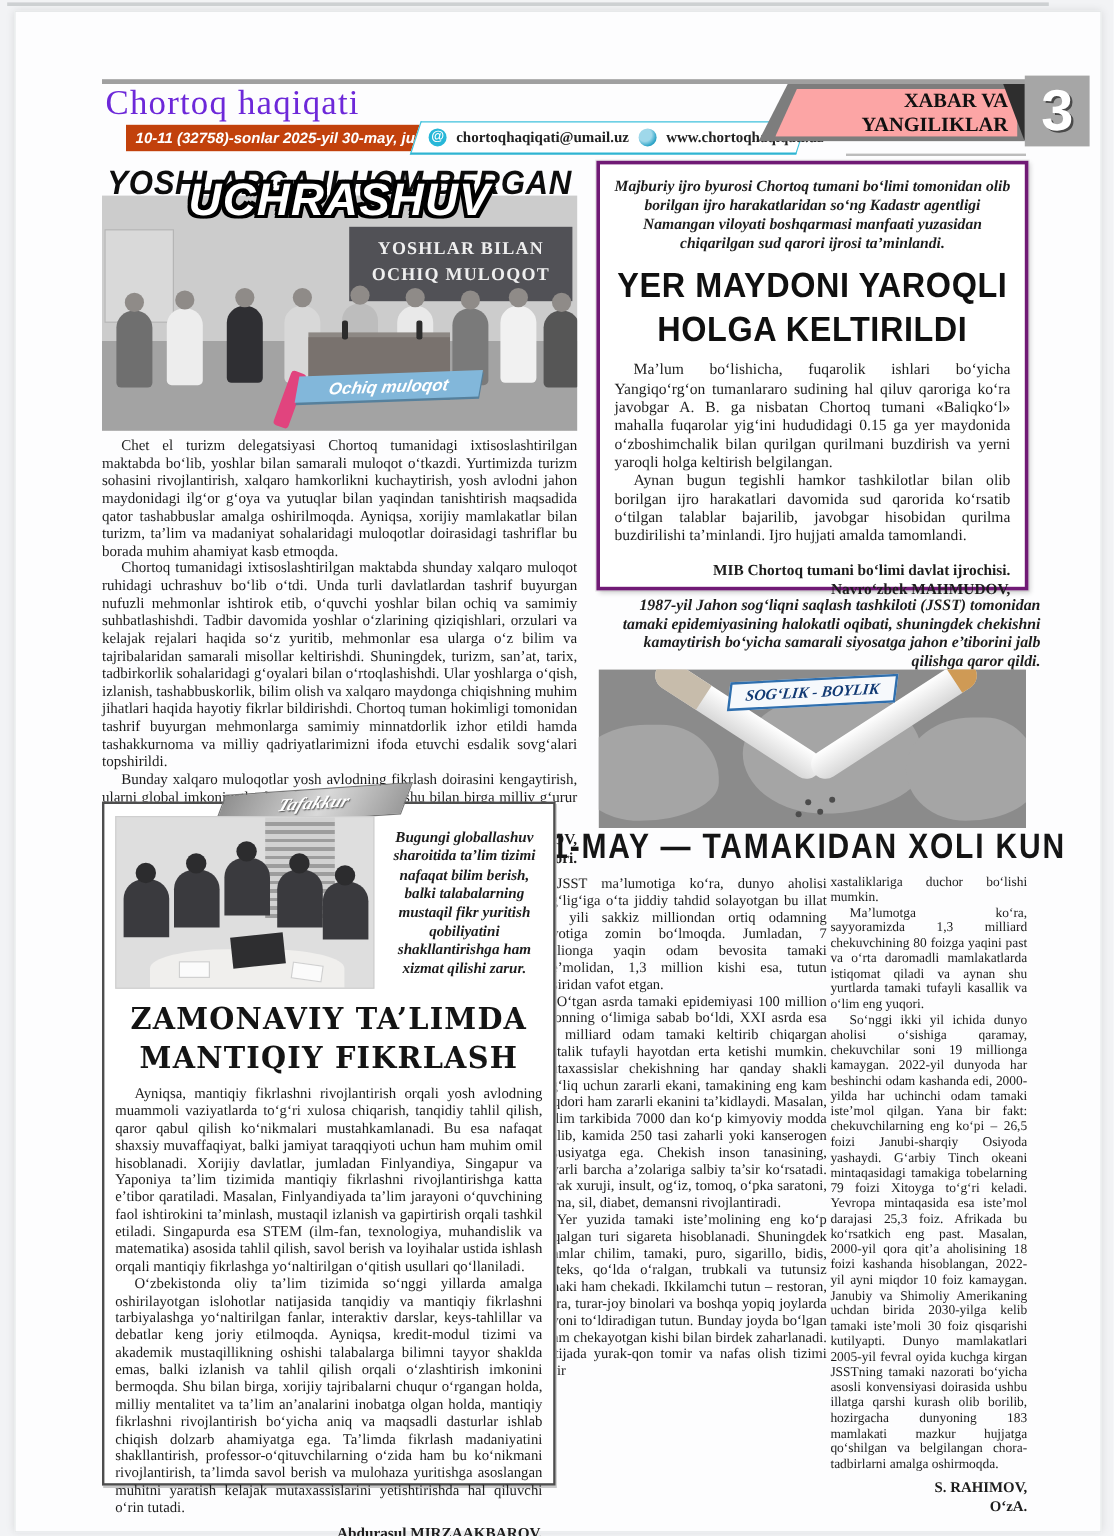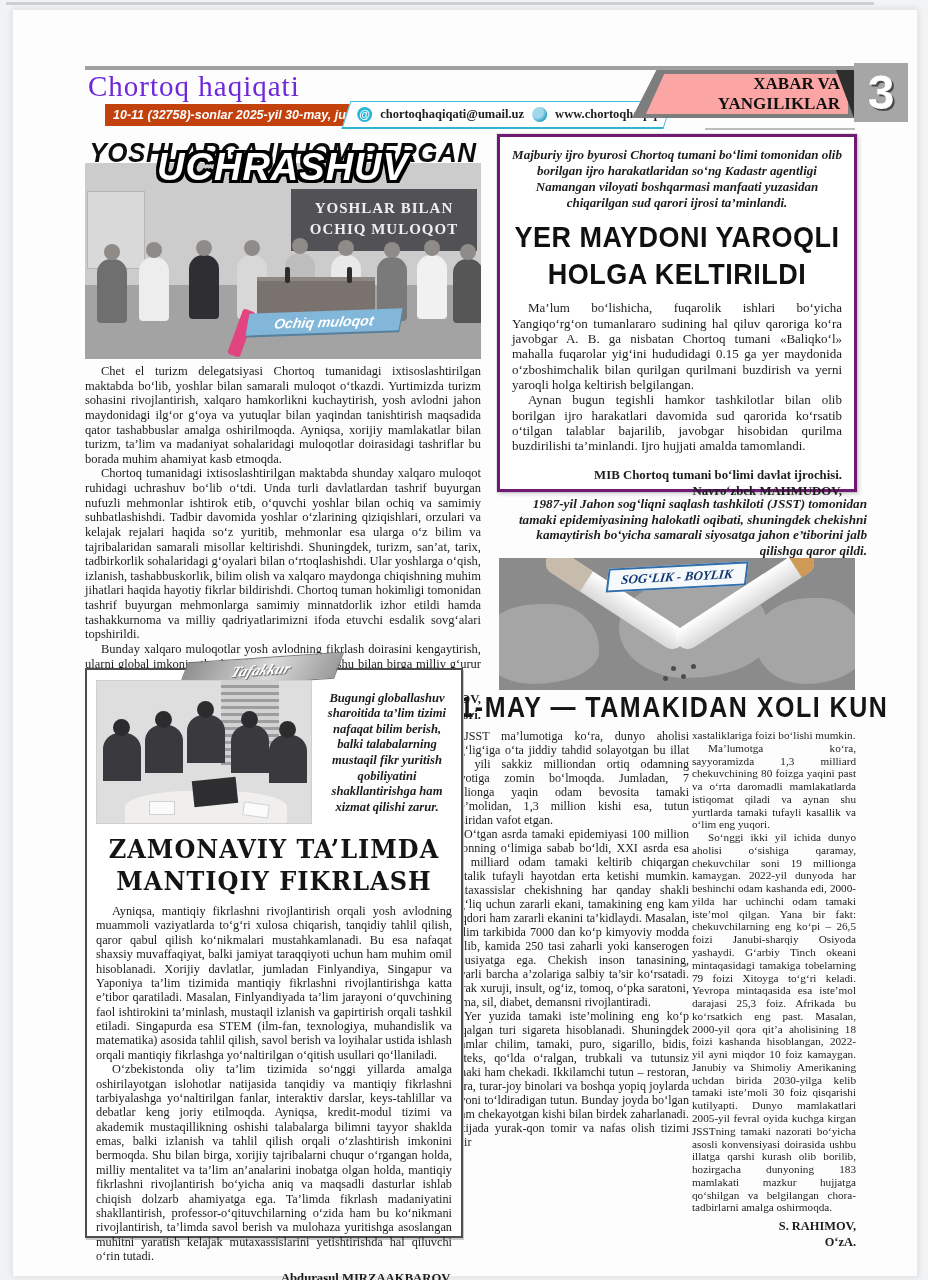--- a/index.html
+++ b/index.html
@@ -227,21 +227,21 @@
 
 <div class="tob-head">31-MAY — TAMAKIDAN XOLI KUN</div>
 
 <div class="tob-col1">
   <p class="news">JSST ma’lumotiga ko‘ra, dunyo aholisi sog‘lig‘iga o‘ta jiddiy tahdid solayotgan bu illat har yili sakkiz milliondan ortiq odamning hayotiga zomin bo‘lmoqda. Jumladan, 7 millionga yaqin odam bevosita tamaki iste’molidan, 1,3 million kishi esa, tutun ta’siridan vafot etgan.</p>
   <p class="news">O‘tgan asrda tamaki epidemiyasi 100 million insonning o‘limiga sabab bo‘ldi, XXI asrda esa bir milliard odam tamaki keltirib chiqargan xastalik tufayli hayotdan erta ketishi mumkin. Mutaxassislar chekishning har qanday shakli sog‘liq uchun zararli ekani, tamakining eng kam miqdori ham zararli ekanini ta’kidlaydi. Masalan, chilim tarkibida 7000 dan ko‘p kimyoviy modda bo‘lib, kamida 250 tasi zaharli yoki kanserogen xususiyatga ega. Chekish inson tanasining, deyarli barcha a’zolariga salbiy ta’sir ko‘rsatadi. Yurak xuruji, insult, og‘iz, tomoq, o‘pka saratoni, astma, sil, diabet, demansni rivojlantiradi.</p>
   <p class="news">Yer yuzida tamaki iste’molining eng ko‘p tarqalgan turi sigareta hisoblanadi. Shuningdek odamlar chilim, tamaki, puro, sigarillo, bidis, kreteks, qo‘lda o‘ralgan, trubkali va tutunsiz tamaki ham chekadi. Ikkilamchi tutun – restoran, idora, turar-joy binolari va boshqa yopiq joylarda havoni to‘ldiradigan tutun. Bunday joyda bo‘lgan odam chekayotgan kishi bilan birdek zaharlanadi. Natijada yurak-qon tomir va nafas olish tizimi og‘ir</p>
 </div>
 
 <div class="tob-col2">
-  <p class="news cont">xastaliklariga foizi bo‘lishi mumkin.</p>
+  <p class="news cont">xastaliklariga duchor bo‘lishi mumkin.</p>
   <p class="news">Ma’lumotga ko‘ra, sayyoramizda 1,3 milliard chekuvchining 80 foizga yaqini past va o‘rta daromadli mamlakatlarda istiqomat qiladi va aynan shu yurtlarda tamaki tufayli kasallik va o‘lim eng yuqori.</p>
   <p class="news">So‘nggi ikki yil ichida dunyo aholisi o‘sishiga qaramay, chekuvchilar soni 19 millionga kamaygan. 2022-yil dunyoda har beshinchi odam kashanda edi, 2000-yilda har uchinchi odam tamaki iste’mol qilgan. Yana bir fakt: chekuvchilarning eng ko‘pi – 26,5 foizi Janubi-sharqiy Osiyoda yashaydi. G‘arbiy Tinch okeani mintaqasidagi tamakiga tobelarning 79 foizi Xitoyga to‘g‘ri keladi. Yevropa mintaqasida esa iste’mol darajasi 25,3 foiz. Afrikada bu ko‘rsatkich eng past. Masalan, 2000-yil qora qit’a aholisining  18 foizi kashanda hisoblangan, 2022-yil ayni miqdor 10 foiz kamaygan. Janubiy va Shimoliy Amerikaning uchdan birida 2030-yilga kelib tamaki iste’moli 30 foiz qisqarishi kutilyapti. Dunyo mamlakatlari 2005-yil fevral oyida kuchga kirgan JSSTning tamaki nazorati bo‘yicha asosli konvensiyasi doirasida ushbu illatga qarshi kurash olib borilib, hozirgacha dunyoning 183 mamlakati mazkur hujjatga qo‘shilgan va belgilangan chora-tadbirlarni amalga oshirmoqda.</p>
   <div class="sig">
     <div>S. RAHIMOV,</div>
     <div>O‘zA.</div>
   </div>
 </div>
 
 <div class="edu-box">
   <div class="rubric">Tafakkur</div>

